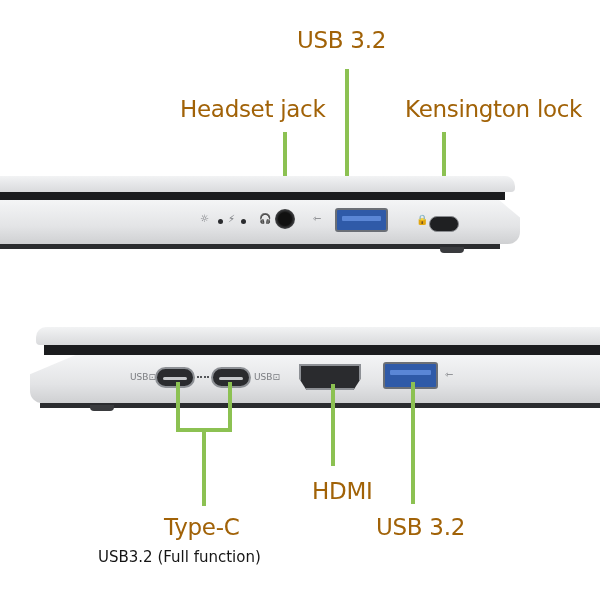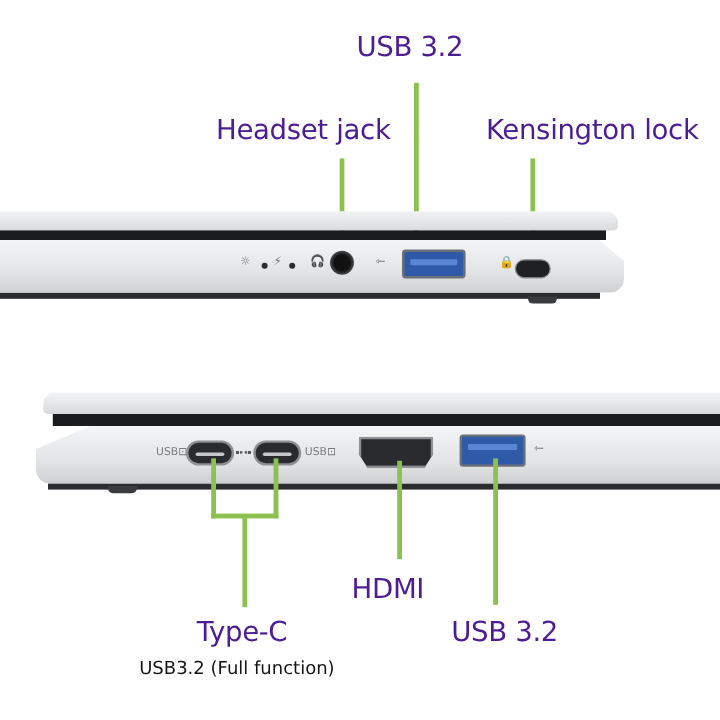--- a/index.html
+++ b/index.html
@@ -1,19 +1,19 @@
 <!DOCTYPE html>
 <html><head>
 <meta charset="utf-8">
 <style>
   html, body { margin:0; padding:0; }
   body { width:600px; height:600px; background:#ffffff; position:relative; overflow:hidden;
          font-family:"DejaVu Sans", sans-serif; color:#1a1a1a; }
   .abs { position:absolute; }
-  .label { position:absolute; white-space:nowrap; font-size:23px; letter-spacing:-0.3px; color:#4c1d95; }
+  .label { position:absolute; white-space:nowrap; font-size:23px; letter-spacing:-0.3px; color:#a16207; }
   .sublabel { position:absolute; white-space:nowrap; font-size:15px; color:#151515; }
   .gline { position:absolute; background:#8cc152; }
   
   .lid { position:absolute; background:linear-gradient(#f2f3f4,#d9dadc); }
   .gap { position:absolute; background:#1b1c1e; }
   .base { position:absolute; background:linear-gradient(#f4f5f6 0%,#e3e4e6 60%,#cfd0d2 100%); }
   .foot { position:absolute; background:#3a3b3e; border-radius:0 0 4px 4px; }
   .usba { position:absolute; border-radius:3px; background:#2f5aa8; border:2px solid #6b6f76; box-sizing:border-box; }
   .usba .tongue { position:absolute; left:5px; right:5px; top:6px; height:5px; background:#5a86d6; border-radius:1px; }
   .jack { position:absolute; border-radius:50%; background:radial-gradient(circle,#111 45%,#3b3c3e 65%,#9a9b9d 100%); }
@@ -80,16 +80,16 @@
   <span class="ico" style="left:445px;top:370px;">⇽</span>
 </div>
 
 <div class="gline" style="left:176px;top:382px;width:4px;height:50px;"></div>
 <div class="gline" style="left:228px;top:382px;width:4px;height:50px;"></div>
 <div class="gline" style="left:176px;top:428px;width:56px;height:4px;"></div>
 <div class="gline" style="left:202px;top:430px;width:4px;height:76px;"></div>
 <div class="gline" style="left:331px;top:384px;width:4px;height:82px;"></div>
 <div class="gline" style="left:411px;top:382px;width:4px;height:122px;"></div>
 
-<div class="label" style="left:293px;top:478px;">HDMI</div>
+<div class="label" style="left:312px;top:478px;">HDMI</div>
 <div class="label" style="left:376px;top:514px;">USB 3.2</div>
 <div class="label" style="left:164px;top:514px;text-align:right;">Type-C</div>
-<div class="sublabel" style="left:116px;top:548px;">USB3.2 (Full function)</div>
+<div class="sublabel" style="left:98px;top:548px;">USB3.2 (Full function)</div>
 
 </body></html>

